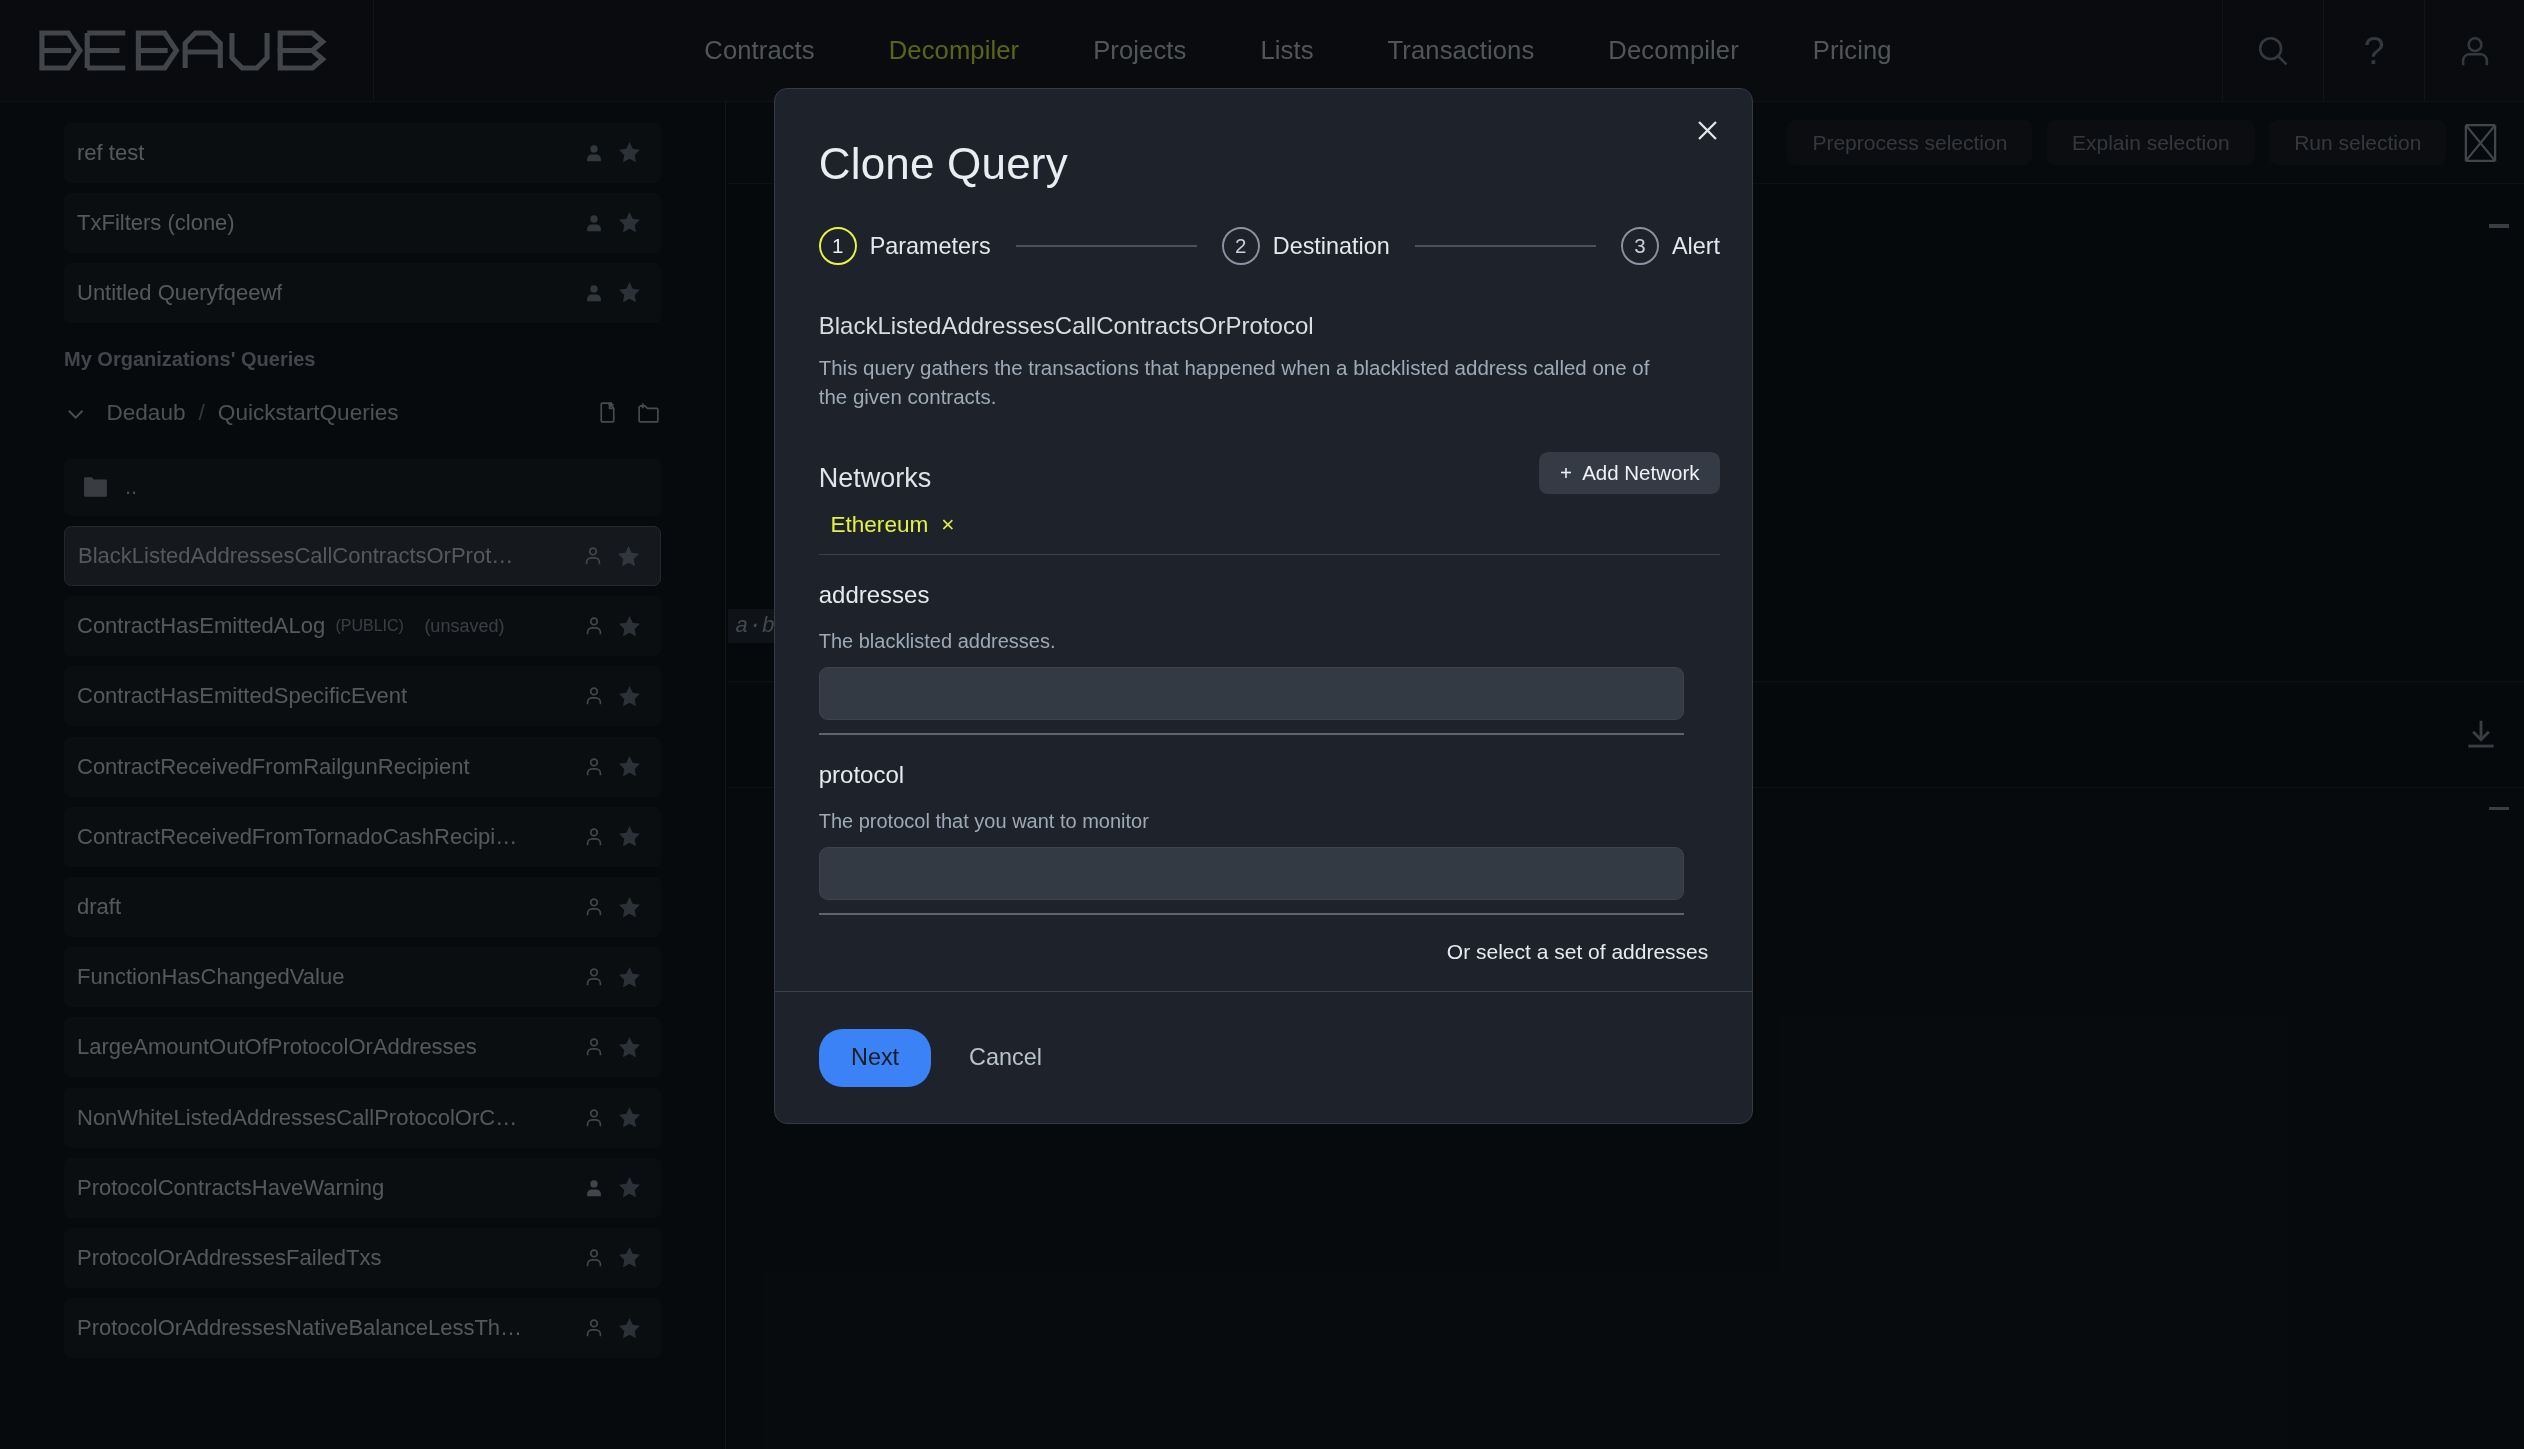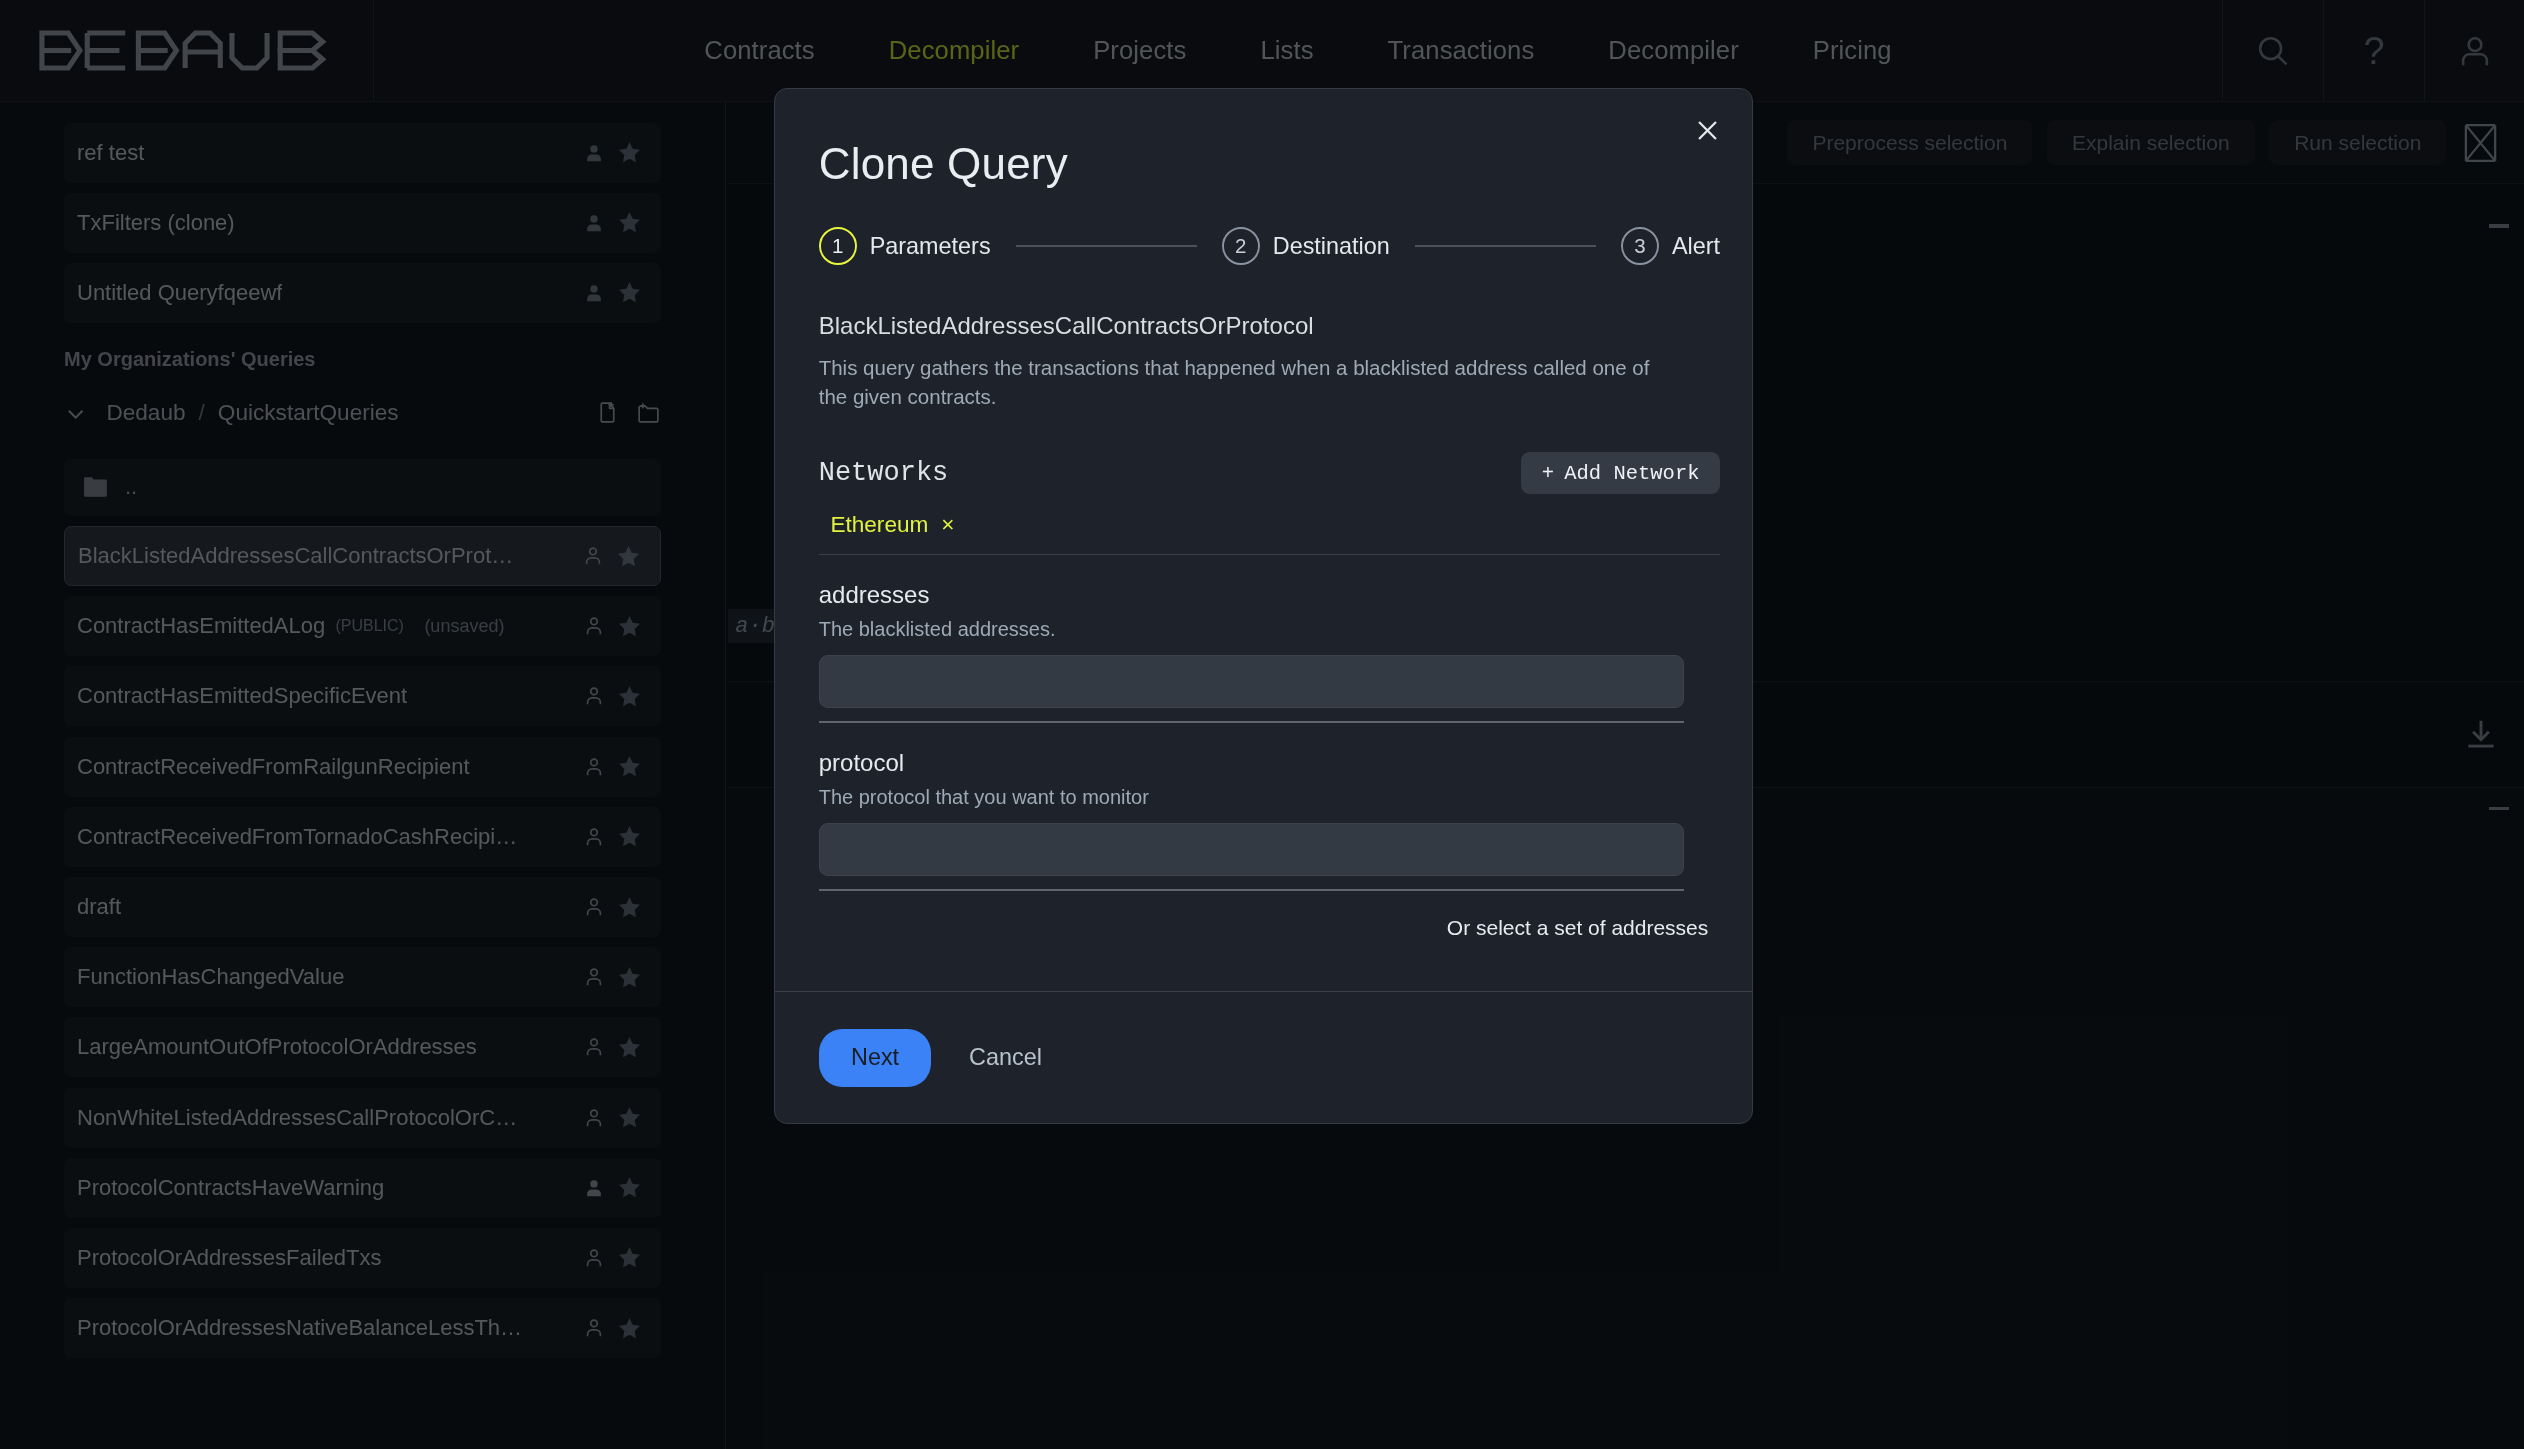--- a/index.html
+++ b/index.html
@@ -192,23 +192,22 @@
 
   .q-fullname {
     font-size: 24px; color: #d8dde3; margin: 47px 0 0 11.7px;
   }
   .q-desc {
     font-size: 20.5px; color: #9eaab6; line-height: 1.42;
     margin: 13px 0 0 11.7px; max-width: 862px;
   }
 
   .net-head {
-    display: flex; align-items: center;
+    display: flex; align-items: flex-end;
     margin: 41px 0 0 11.7px;
-    font-family: Liberation Mono, monospace;
   }
   .net-title { font-size: 27px; color: #dfe4ea; }
   .add-net {
     margin-left: auto;
     background: #343b45; color: #eef2f6;
     border-radius: 8.8px; height: 42px;
     padding: 0 20.5px; font-size: 20.5px;
     display: flex; align-items: center; gap: 10.2px;
     cursor: pointer;
   }
@@ -220,21 +219,21 @@
   }
   .chip {
     display: flex; align-items: center; gap: 13px;
     padding: 0 11.7px; cursor: pointer;
   }
   .chip-name { font-size: 22.6px; color: #e3f23e; }
   .chip-x { font-size: 22.6px; color: #e3f23e; }
 
   .field { margin: 26px 0 0 11.7px; }
   .field-label { font-size: 24px; color: #e5eaf0; }
-  .field-help { font-size: 20px; color: #9daab6; margin-top: 9px; }
+  .field-help { font-size: 20px; color: #9daab6; margin-top: 21px; }
   .field-input {
     margin-top: 14.6px;
     height: 53px; width: 865px;
     background: #333a44; border: 1.5px solid #3d444e;
     border-radius: 8.8px;
   }
   .field-underline {
     width: 865px; height: 1.5px; background: #5c6570; margin-top: 13px;
   }
   .hint-row {

